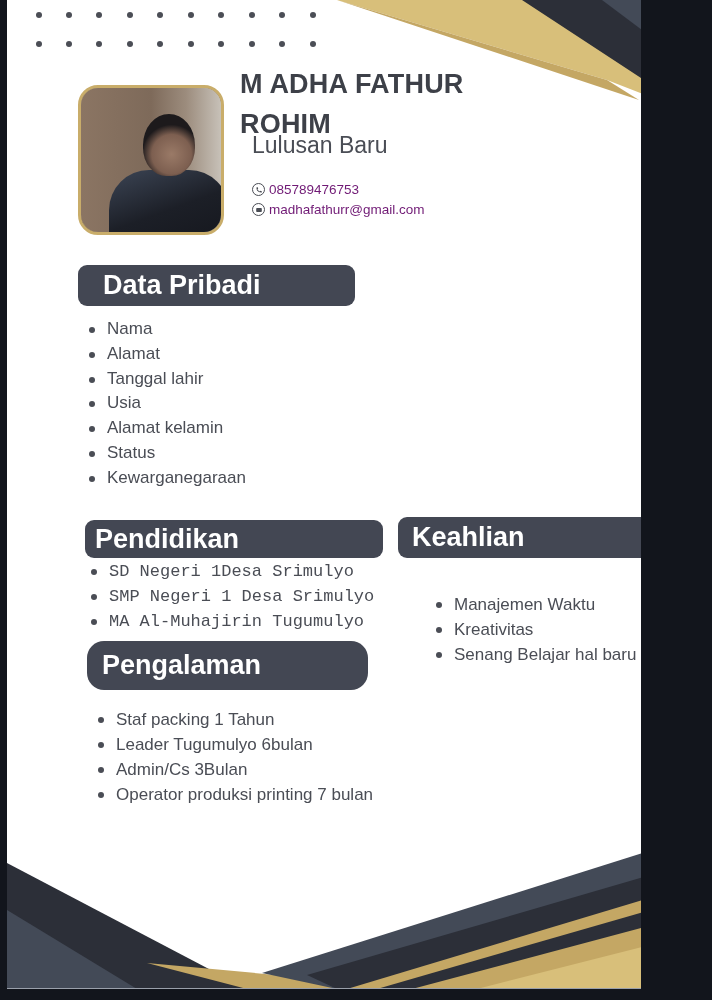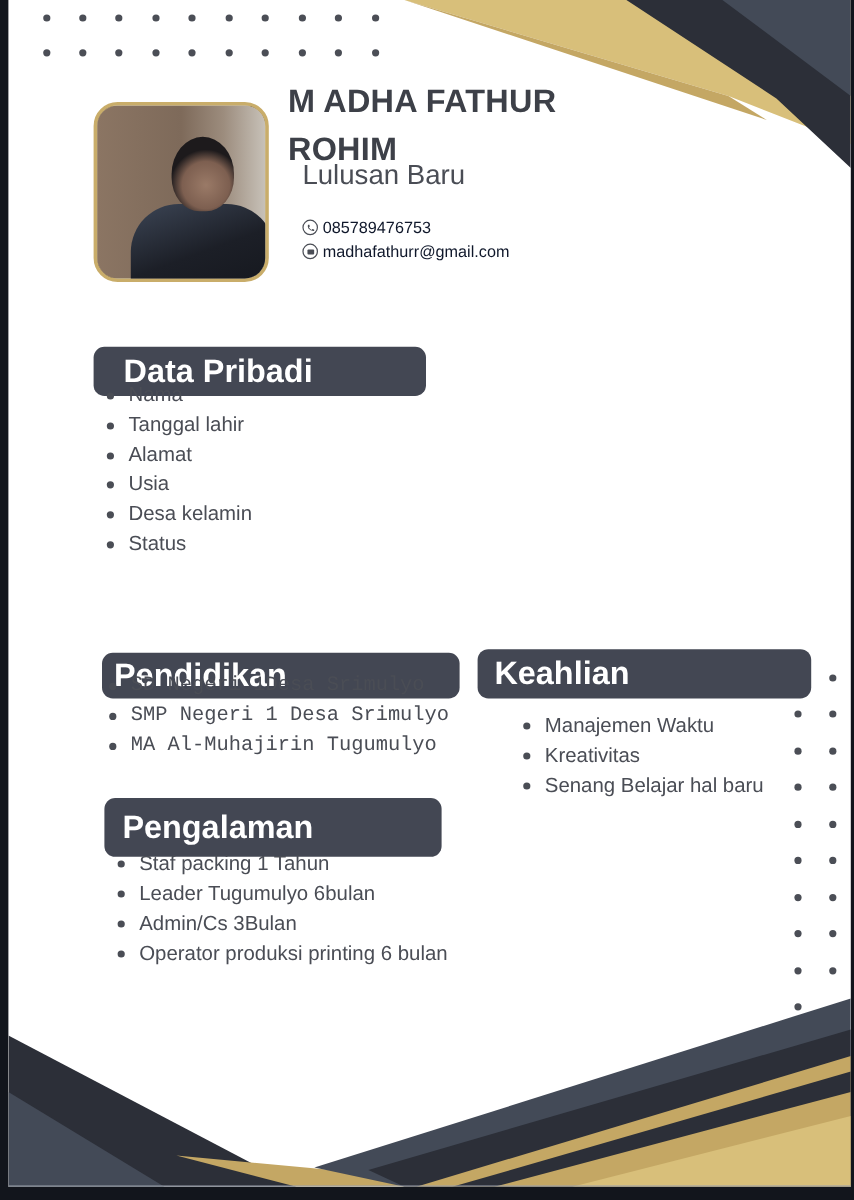--- a/index.html
+++ b/index.html
@@ -3,21 +3,21 @@
   <meta charset="utf-8">
   <style>
     html, body { margin: 0; padding: 0; }
     body {
       width: 712px; height: 1000px; position: relative; overflow: hidden;
       background: #12151c;
       font-family: "Liberation Sans", "DejaVu Sans", sans-serif;
       color: #4a4d55;
     }
     .page {
-      position: absolute; left: 7px; top: 0; width: 702px; height: 989px;
+      position: absolute; left: 7px; top: 0; width: 634px; height: 989px;
       background: #ffffff; overflow: hidden;
     }
     .deco { position: absolute; left: 0; top: 0; width: 702px; height: 989px; pointer-events: none; }
     .dot { position: absolute; width: 6px; height: 6px; border-radius: 50%; background: #4b4e56; }
 
     .photo-frame {
       position: absolute; left: 71px; top: 85px; width: 140px; height: 144px;
       border: 3px solid #c9ad6a; border-radius: 20px; overflow: hidden;
       background: linear-gradient(135deg, #8e7a66 0%, #6f5e50 45%, #3a3432 70%, #2a2b33 100%);
       box-shadow: 0 0 0 2px #e3cf98 inset;
@@ -27,28 +27,28 @@
     .photo-frame .head { position: absolute; left: 62px; top: 26px; width: 52px; height: 62px; border-radius: 50% 50% 45% 45%;
       background: radial-gradient(circle at 55% 65%, #9a7a67 0%, #7d5f50 40%, #1d1a1c 60%); }
     .photo-frame .body { position: absolute; left: 28px; top: 82px; width: 120px; height: 80px; border-radius: 40px 40px 0 0;
       background: linear-gradient(160deg, #3c4555 0%, #1c1f27 50%, #14161c 100%); }
 
     .name {
       position: absolute; left: 233px; top: 64px; width: 300px;
       font-size: 27px; font-weight: bold; color: #3d4048; line-height: 40px; letter-spacing: 0.2px;
     }
     .role { position: absolute; left: 245px; top: 132px; font-size: 23px; color: #4a4d55; }
-    .contact { position: absolute; left: 245px; font-size: 13.5px; color: #0f172a; display: flex; align-items: center; gap: 4px; }
+    .contact { position: absolute; left: 245px; font-size: 13.5px; color: #701a75; display: flex; align-items: center; gap: 4px; }
     .contact .ic { width: 13px; height: 13px; border: 1px solid #4a4d55; border-radius: 50%; display: inline-flex; align-items: center; justify-content: center; box-sizing: border-box; }
     .contact .ic svg { width: 8px; height: 8px; }
 
     .section-head {
       position: absolute; background: #434753; color: #ffffff;
       font-weight: bold; border-radius: 9px; box-sizing: border-box;
-      display: flex; align-items: center; margin-top: 24px;
+      display: flex; align-items: center;
     }
     .list { position: absolute; margin: 0; padding: 0; list-style: none; font-size: 17px; color: #4a4d55; }
     .list li { position: relative; padding-left: 22px; }
     .list li::before { content: ""; position: absolute; left: 4px; top: 10px; width: 6px; height: 6px; border-radius: 50%; background: #4a4d55; }
     .values { position: absolute; margin: 0; padding: 0; list-style: none; font-size: 17px; color: #4a4d55; }
   </style>
 </head>
 <body>
 
 <div class="page">
@@ -143,43 +143,44 @@
           <rect x="1.5" y="2.5" width="7" height="5" rx="1" fill="#4a4d55"></rect>
         </svg>
     </span>
     <span>madhafathurr@gmail.com</span>
   </div>
 
   <div class="section-head" style="left:71px;top:265px;width:277px;height:41px;font-size:27px;padding-left:25px;">Data Pribadi</div>
 
   <ul class="list" style="left:78px;top:317px;line-height:24.8px;">
     <li>Nama</li>
+    <li>Alamat</li>
     <li>Tanggal lahir</li>
-    <li>Alamat</li>
     <li>Usia</li>
-    <li>Desa kelamin</li>
+    <li>Alamat kelamin</li>
     <li>Status</li>
+    <li>Kewarganegaraan</li>
   </ul>
 
 
   <div class="section-head" style="left:78px;top:520px;width:298px;height:38px;font-size:27px;padding-left:10px;">Pendidikan</div>
   <ul class="list" style="left:80px;top:559px;line-height:25px;font-family:Liberation Mono, monospace;">
     <li>SD Negeri 1Desa Srimulyo</li>
     <li>SMP Negeri 1 Desa Srimulyo</li>
     <li>MA Al-Muhajirin Tugumulyo</li>
   </ul>
 
   <div class="section-head" style="left:391px;top:517px;width:278px;height:41px;font-size:27px;padding-left:14px;">Keahlian</div>
   <ul class="list" style="left:425px;top:592px;line-height:25px;">
     <li>Manajemen Waktu</li>
     <li>Kreativitas</li>
     <li>Senang Belajar hal baru</li>
   </ul>
 
-  <div class="section-head" style="left:80px;top:641px;width:281px;height:49px;font-size:27px;padding-left:15px;">Pengalaman</div>
+  <div class="section-head" style="left:80px;top:641px;width:281px;height:49px;font-size:27px;padding-left:15px;border-radius:17px;">Pengalaman</div>
   <ul class="list" style="left:87px;top:707px;line-height:25px;width:290px;">
     <li>Staf packing 1 Tahun</li>
     <li>Leader Tugumulyo 6bulan</li>
     <li>Admin/Cs 3Bulan</li>
-    <li>Operator produksi  printing 6 bulan</li>
+    <li>Operator produksi  printing 7 bulan</li>
   </ul>
 
 </div>
 
 </body></html>

